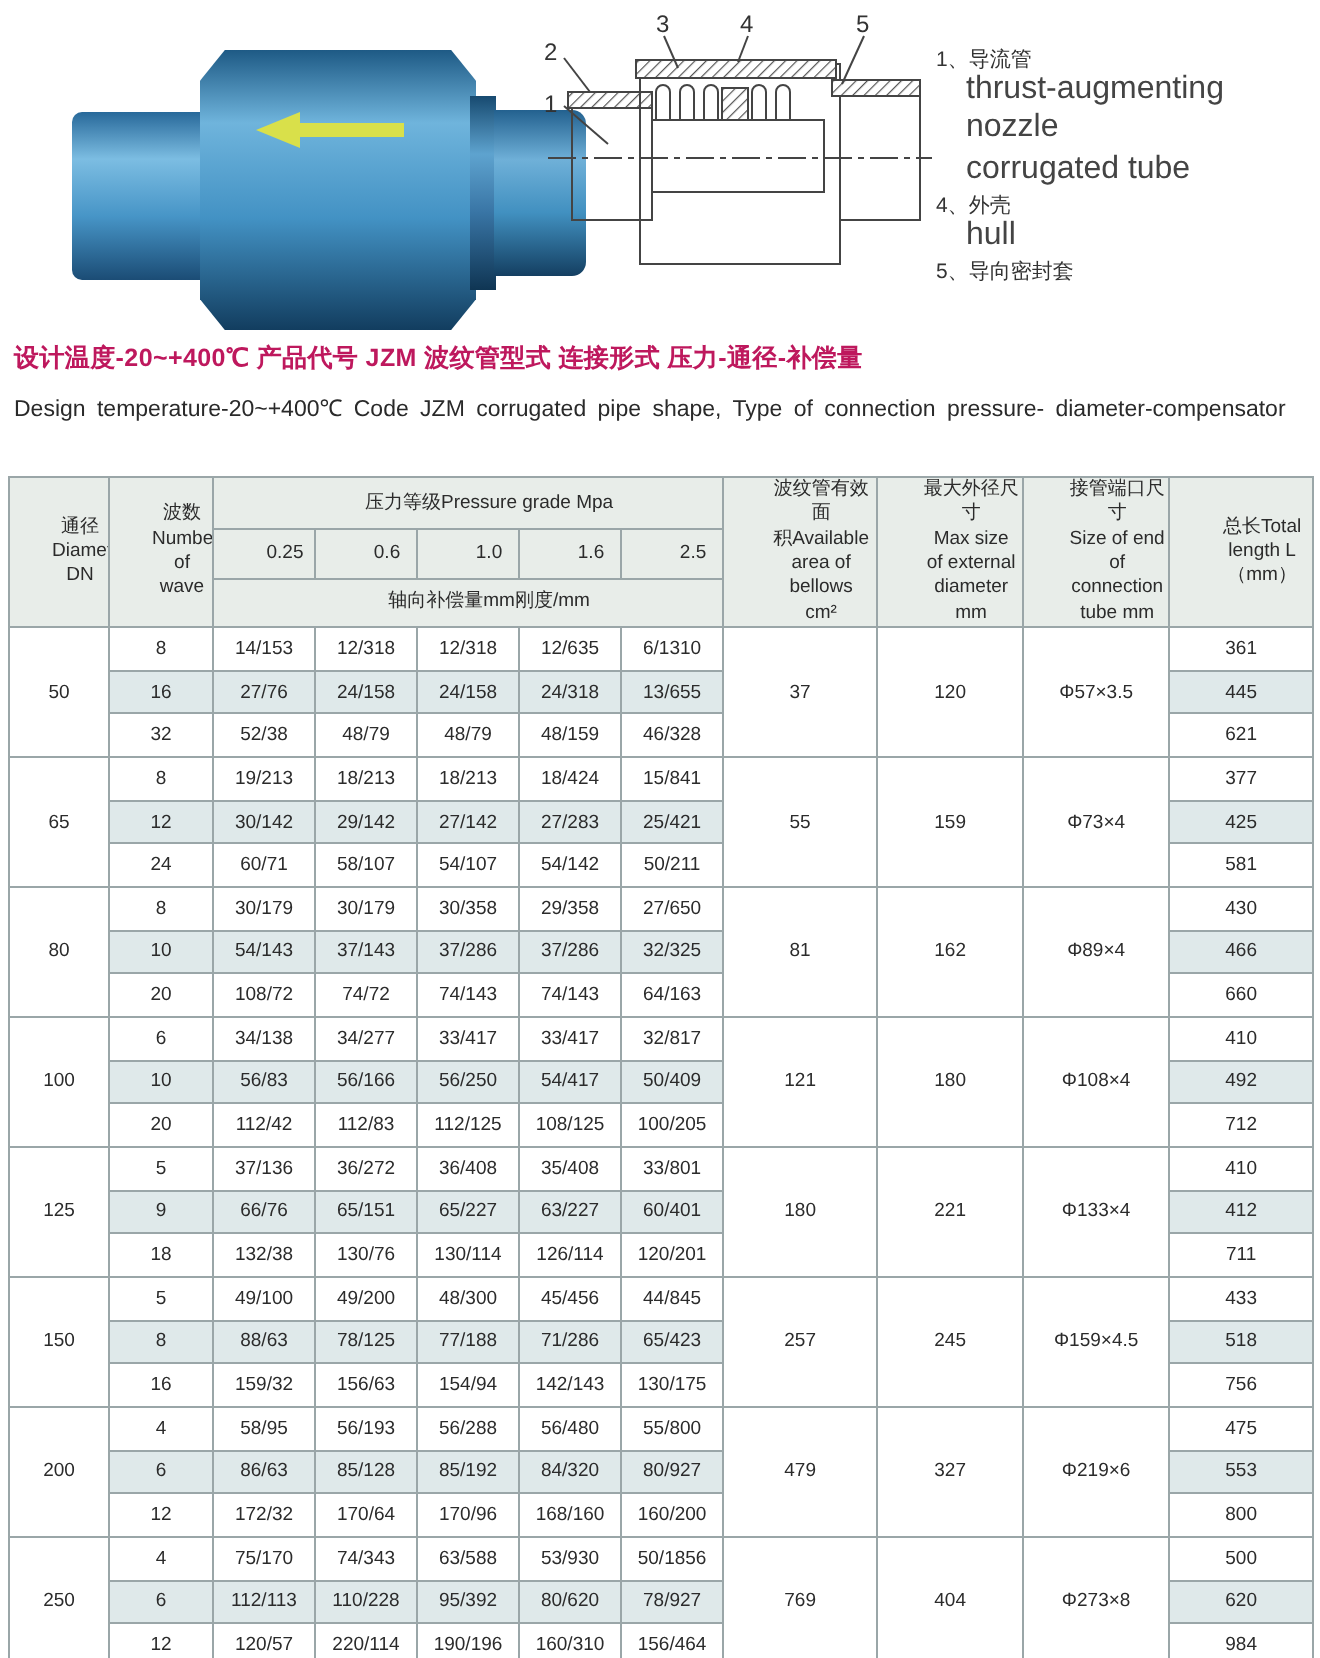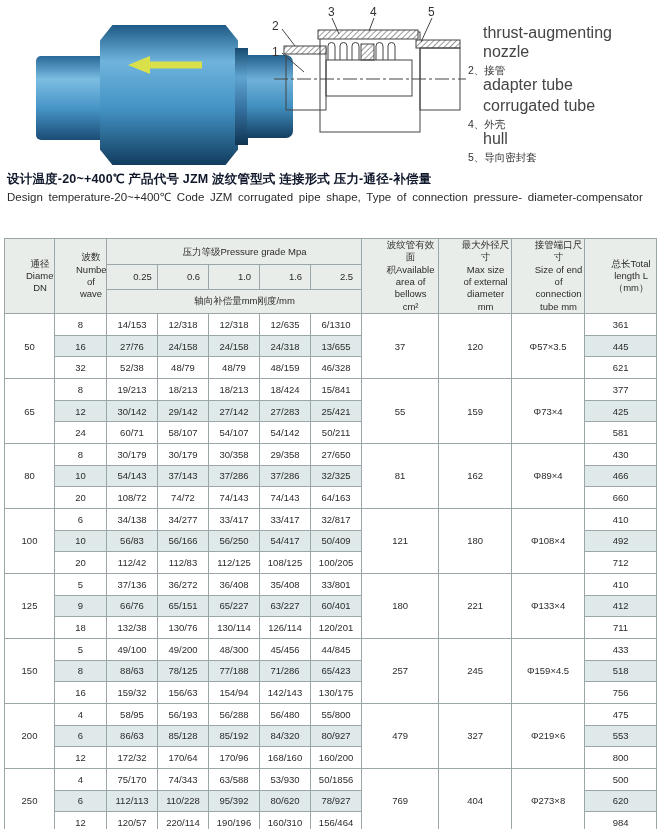--- a/index.html
+++ b/index.html
@@ -33,21 +33,21 @@
   
   .diagram{position:absolute;left:268px;top:2px;width:202px;height:156px;}
   .diagram svg{display:block;}
   
   .legend{position:absolute;left:468px;top:24px;width:192px;font-size:10.5px;line-height:1.18;}
   .legend .item{margin-bottom:2px;}
   .legend .zh-line{color:#333;}
   .legend .en-line{padding-left:15px;color:#444;font-size:16px;}
   
   .desc{position:absolute;left:7px;top:171px;width:647px;}
-  .desc .zh{font-size:12.5px;font-weight:600;color:#0f172a;letter-spacing:.2px;margin-bottom:2px;}
+  .desc .zh{font-size:12.5px;font-weight:600;color:#be185d;letter-spacing:.2px;margin-bottom:10px;}
   .desc .en{font-size:11.5px;color:#2a2a2a;text-align:justify;word-spacing:2.5px;line-height:1.3;}
   
   .table-wrap{position:absolute;left:4px;top:238px;}
   table{border-collapse:collapse;table-layout:fixed;width:652px;}
   td,th{
     border:1px solid var(--grid,#9aa6a8);
     text-align:center;vertical-align:middle;
     font-size:9.5px;color:#2b2b2b;padding:0;font-weight:normal;
     overflow:hidden;
   }
@@ -112,25 +112,22 @@
         <text x="4" y="54">1</text>
         <text x="60" y="14">3</text>
         <text x="102" y="14">4</text>
         <text x="160" y="14">5</text>
       </g>
     </svg>
   </div>
 
   <div class="legend">
       <div class="item">
+        <div class="zh-line">1、导流管</div>
         <div class="en-line">thrust-augmenting nozzle</div>
-      </div>
-      <div class="item">
-        <div class="zh-line">2、接管</div>
-        <div class="en-line">adapter tube</div>
       </div>
       <div class="item">
         <div class="en-line">corrugated tube</div>
       </div>
       <div class="item">
         <div class="zh-line">4、外壳</div>
         <div class="en-line">hull</div>
       </div>
       <div class="item">
         <div class="zh-line">5、导向密封套</div>

